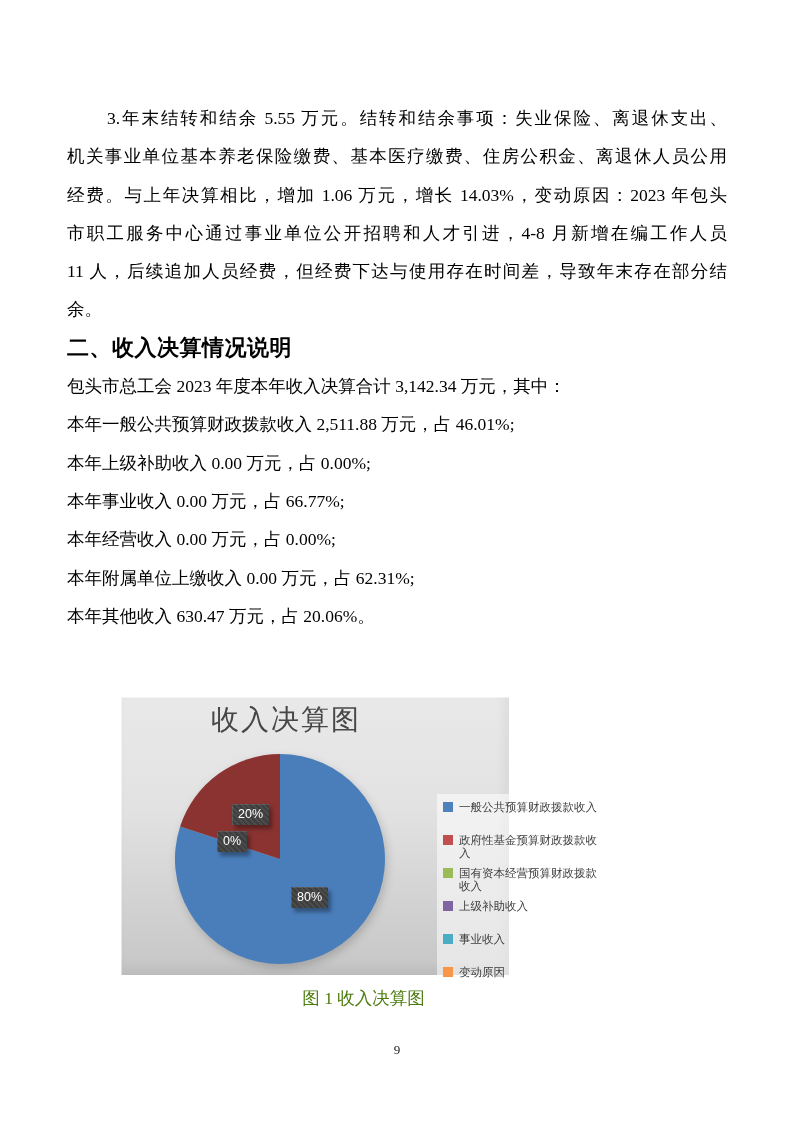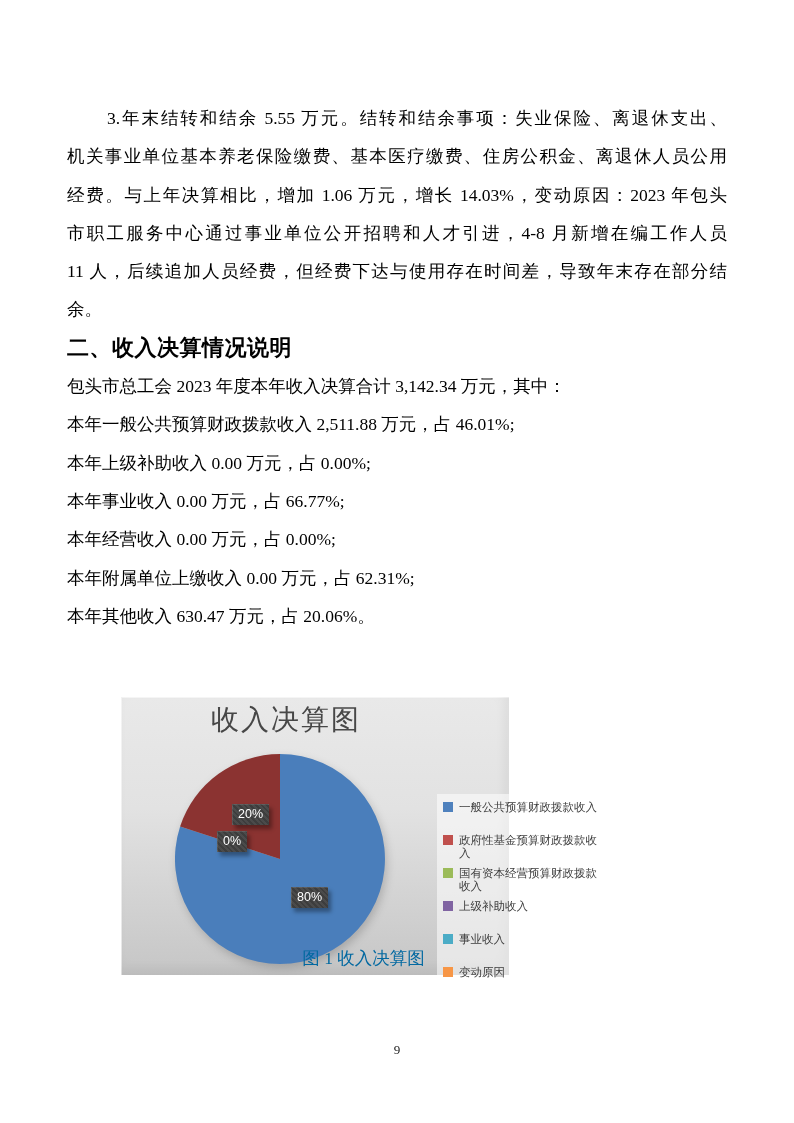--- a/index.html
+++ b/index.html
@@ -68,22 +68,22 @@
   .legend-item:nth-child(2){margin-bottom:7px;}
   .legend-item:nth-child(3){margin-bottom:7px;}
   .legend-item:nth-child(4){margin-bottom:20px;}
   .legend-item:nth-child(5){margin-bottom:20px;}
   .legend-swatch{
     flex:0 0 10px;width:10px;height:10px;margin:1px 6px 0 0;display:inline-block;
   }
   .legend-label{flex:1;}
   
   .figure-caption{
-    position:absolute;left:121px;top:946px;width:485px;
-    text-align:center;font-size:17.5px;color:#0369a1;
+    position:absolute;left:121px;top:986px;width:485px;
+    text-align:center;font-size:17.5px;color:#4d7c0f;
   }
   .page-number{
     position:absolute;left:0;top:1042px;width:100%;
     text-align:center;font-size:13px;color:#222;
   }
 </style>
 </head>
 <body>
 
 <div class="page">

